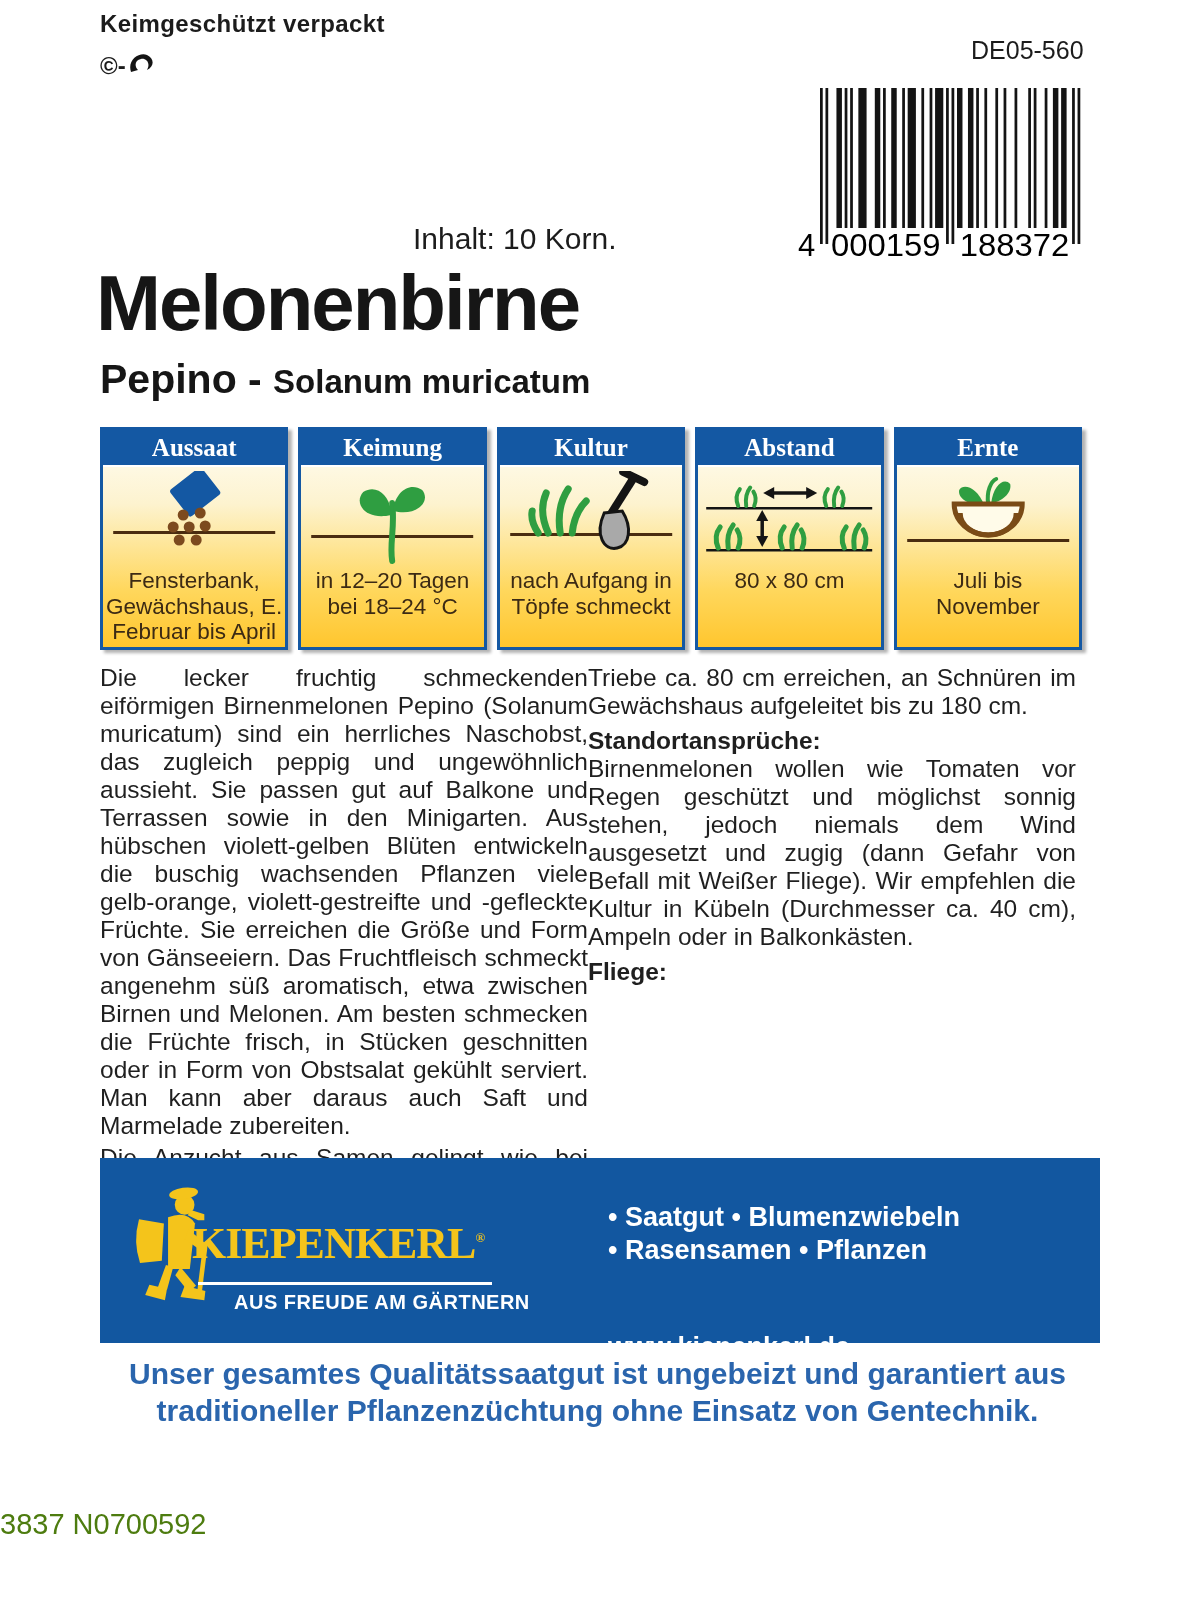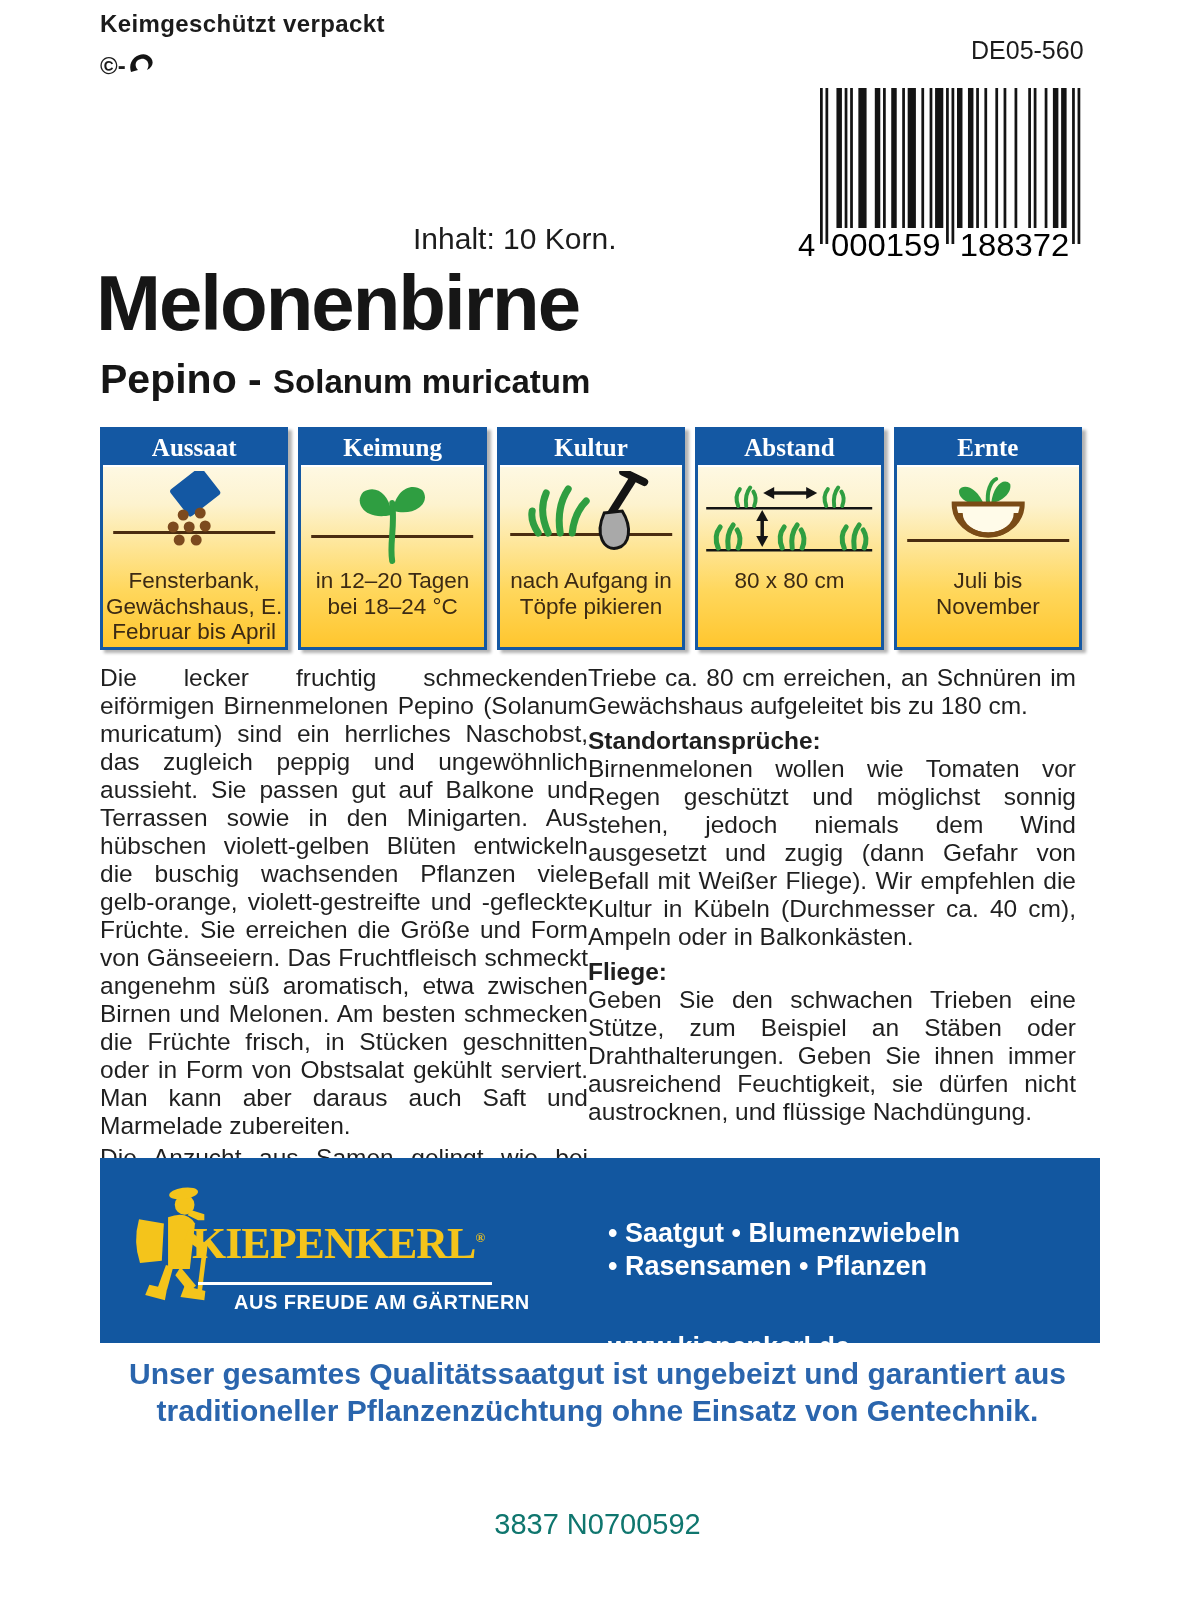--- a/index.html
+++ b/index.html
@@ -35,26 +35,26 @@
   .col p { margin:0; }
   .col p.follow { margin-top:4px; }
   .col h3 { font-size:24.5px; font-weight:700; margin:7px 0 0 0; text-align:left; }
 
   .band { position:absolute; left:100px; top:1158px; width:1000px; height:185px; background:#1257a0; }
   .logo-figure { position:absolute; left:26px; top:24px; width:110px; height:140px; }
   .wordmark { position:absolute; left:92px; top:64px; width:306px; font-family:"Liberation Serif", serif; font-weight:700; font-size:44px; letter-spacing:-1px; color:#f4c41b; line-height:1; white-space:nowrap; }
   .wordmark sup { font-size:13px; letter-spacing:0; }
   .logo-line { position:absolute; left:98px; top:124px; width:294px; height:3px; background:#ffffff; }
   .tagline { position:absolute; left:98px; top:133px; width:294px; text-align:center; color:#fff; font-weight:700; font-size:20px; letter-spacing:.5px; white-space:nowrap;margin-left:36px; }
-  .band-products { position:absolute; left:508px; top:59px; color:#fff; font-weight:700; font-size:27px; line-height:33px; white-space:pre-line; }
+  .band-products { position:absolute; left:508px; top:43px; color:#fff; font-weight:700; font-size:27px; line-height:33px; white-space:pre-line; }
   .band-website { position:absolute; left:508px; top:130px; color:#fff; font-weight:700; font-size:27px;margin-top:44px; }
 
   .statement { position:absolute; left:0; top:1355px; width:100%; }
   .statement-inner { width:1010px; margin:0 auto; text-align:center; color:#2a65ad; font-weight:700; font-size:30px; line-height:37px; }
-  .footer-code { position:absolute; left:0; top:1508px; width:100%; text-align:center; font-size:29px; color:#0f766e; }
+  .footer-code { position:absolute; left:0; top:1508px; width:100%; font-size:29px; color:#4d7c0f; }
 </style>
 </head>
 <body>
 
 <div class="page">
 
   <div class="keim-title">Keimgeschützt verpackt</div>
 
   <div class="copy-mark">
     <span>©-</span>
@@ -158,21 +158,21 @@
             <path d="M36 62 Q28 50 30 40"></path>
             <path d="M46 62 Q36 40 44 22"></path>
             <path d="M58 62 Q54 36 66 18"></path>
             <path d="M70 62 Q72 42 84 30"></path>
           </g>
           <path d="M132 6 L108 44" stroke="#141414" stroke-width="8"></path>
           <path d="M121 1 L142 11" stroke="#141414" stroke-width="8" stroke-linecap="round"></path>
           <path d="M102 42 C92 64 102 80 115 77 C128 74 130 56 120 40 Z" fill="#a9a9a9" stroke="#141414" stroke-width="3"></path>
         </svg>
         <div class="ibox-caption">nach Aufgang in
-Töpfe pikieren</div>
+Töpfe schmeckt</div>
       </div>
     </div>
 
     <div class="ibox">
       <div class="ibox-header">Abstand</div>
       <div class="ibox-body">
         <svg class="ibox-icon" viewBox="0 0 178 94" preserveAspectRatio="xMidYMid meet">
           <defs>
             <g id="tuft" fill="none" stroke="#2f9e41" stroke-width="5" stroke-linecap="round">
               <path d="M-10 0 Q-15 -12 -8 -21"></path>
@@ -219,21 +219,20 @@
   <div class="bodytext">
     <div class="col">
       <p>Die lecker fruchtig schmeckenden eiförmigen Birnenmelonen Pepino (Solanum muricatum) sind ein herrliches Naschobst, das zugleich peppig und ungewöhnlich aussieht. Sie passen gut auf Balkone und Terrassen sowie in den Minigarten. Aus hübschen violett-gelben Blüten entwickeln die buschig wachsenden Pflanzen viele gelb-orange, violett-gestreifte und -gefleckte Früchte. Sie erreichen die Größe und Form von Gänseeiern. Das Fruchtfleisch schmeckt angenehm süß aromatisch, etwa zwischen Birnen und Melonen. Am besten schmecken die Früchte frisch, in Stücken geschnitten oder in Form von Obstsalat gekühlt serviert. Man kann aber daraus auch Saft und Marmelade zubereiten.</p>
       <p class="follow">Die Anzucht aus Samen gelingt wie bei Tomaten. In der Höhe können die sich verzweigenden</p>
     </div>
     <div class="col">
       <p>Triebe ca. 80 cm erreichen, an Schnüren im Gewächshaus aufgeleitet bis zu 180 cm.</p>
       <h3>Standortansprüche:</h3>
       <p>Birnenmelonen wollen wie Tomaten vor Regen geschützt und möglichst sonnig stehen, jedoch niemals dem Wind ausgesetzt und zugig (dann Gefahr von Befall mit Weißer Fliege). Wir empfehlen die Kultur in Kübeln (Durchmesser ca. 40 cm), Ampeln oder in Balkonkästen.</p>
       <h3>Fliege:</h3>
-      <p>Geben Sie den schwachen Trieben eine Stütze, zum Beispiel an Stäben oder Drahthalterungen. Geben Sie ihnen immer ausreichend Feuchtigkeit, sie dürfen nicht austrocknen, und flüssige Nachdüngung.</p>
     </div>
   </div>
 
   <div class="band">
     <svg class="logo-figure" viewBox="0 0 105 135">
       <g fill="#f4c41b">
         <path d="M12 36 Q6 58 13 78 L34 76 L36 40 Z"></path>
         <circle cx="56" cy="22" r="9.5"></circle>
         <ellipse cx="55" cy="11" rx="14" ry="5.5" transform="rotate(-8 55 11)"></ellipse>
         <path d="M62 27 l13 4 v6 h-6 l-10 -5 z"></path>

